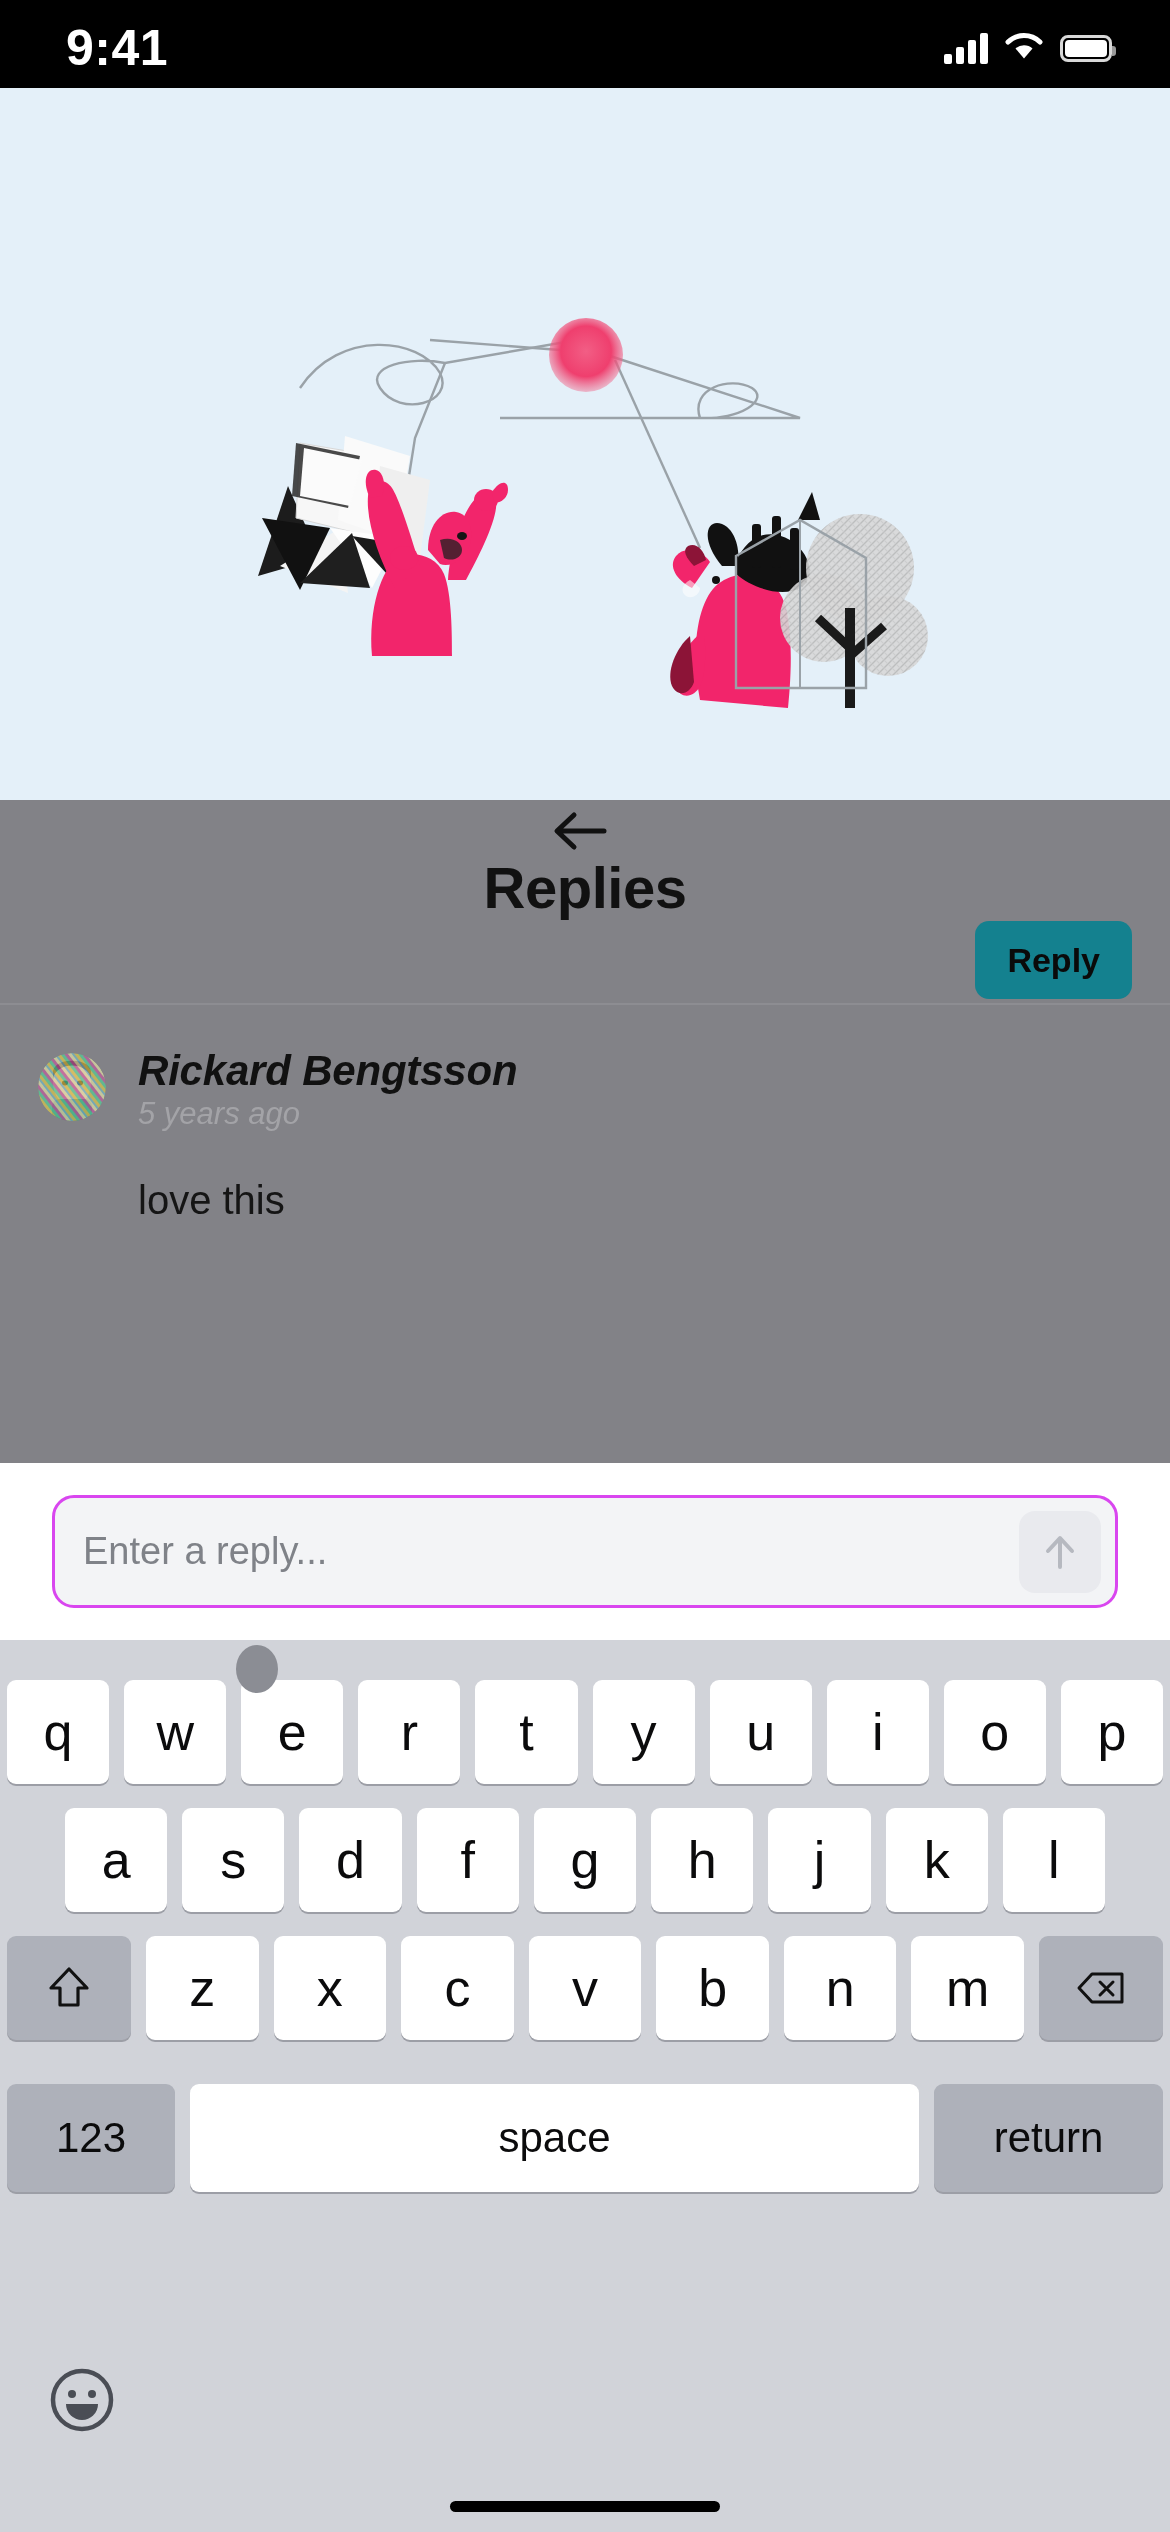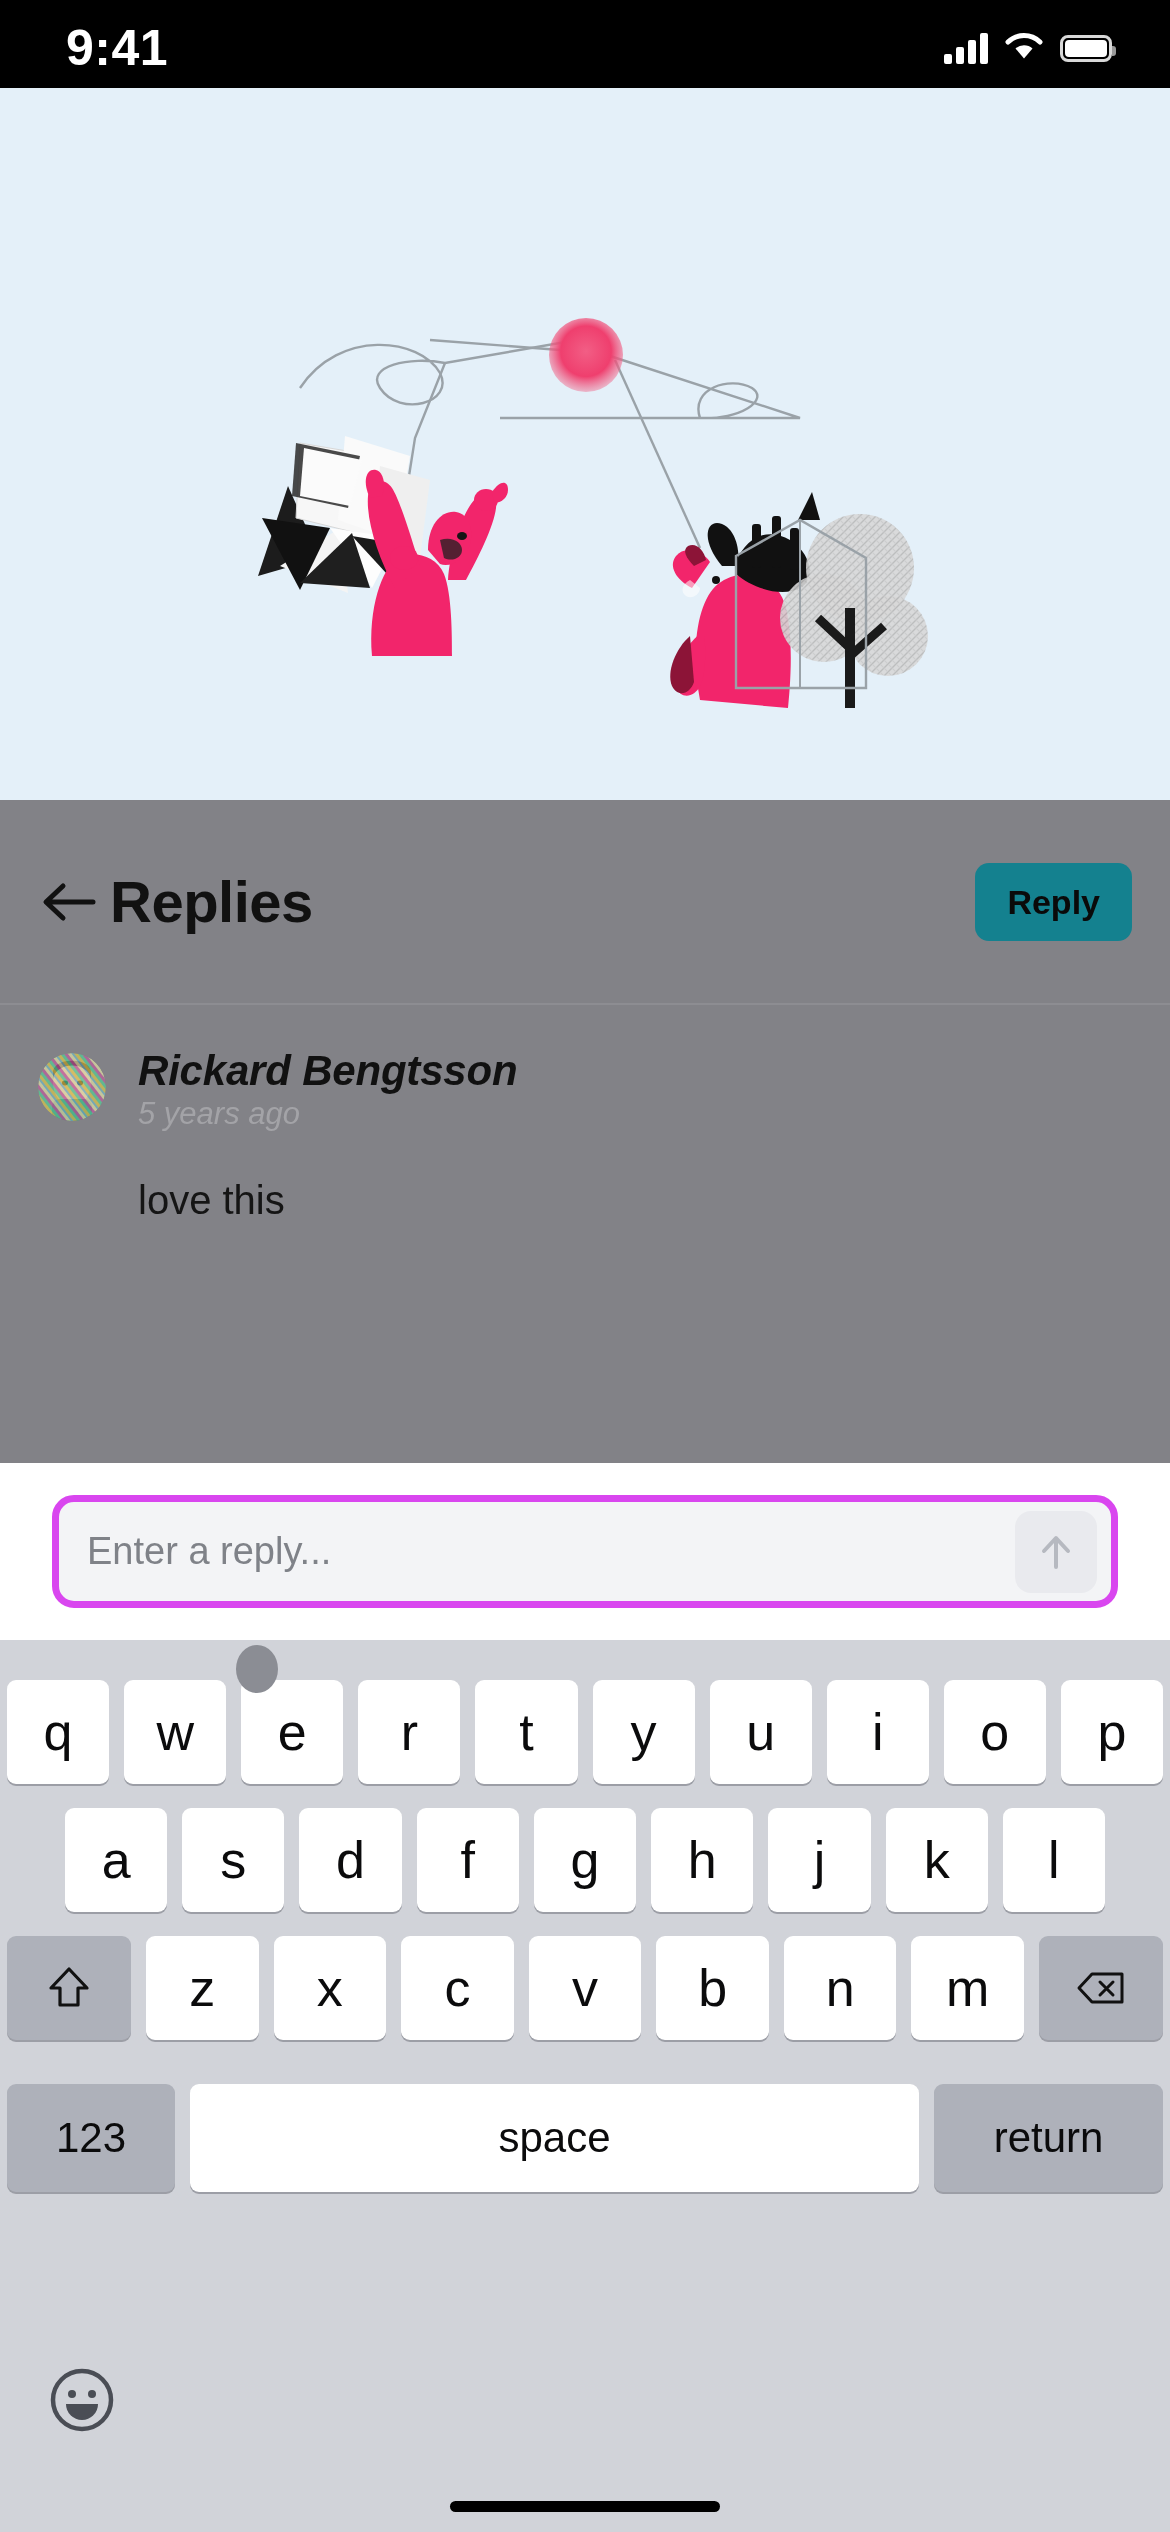--- a/index.html
+++ b/index.html
@@ -56,20 +56,21 @@
   #replies-sheet {
     position: absolute; top: 800px; left: 0;
     width: 1170px; height: 663px;
     background: #828287;
   }
   #replies-header {
     position: relative; height: 205px;
     display: flex; align-items: center; padding: 8px 38px;
     box-sizing: border-box;
     border-bottom: 2px solid #8d8d92;
+    flex-direction: column;
   }
   #back-arrow {
     width: 62px; height: 62px; display: flex; align-items: center; justify-content: center;
     cursor: pointer; margin-right: 10px;
   }
   #back-arrow svg { width: 56px; height: 46px; }
   #page-title {
     font-size: 58px; font-weight: 700; color: #111; letter-spacing: -0.5px;
   }
   #reply-button {
@@ -108,21 +109,21 @@
   #reply-bar {
     position: absolute; top: 1463px; left: 0;
     width: 1170px; height: 177px;
     background: #fff;
     display: flex; align-items: center; padding: 0 52px;
     box-sizing: border-box;
   }
   #reply-input-wrap {
     flex: 1; height: 113px;
     background: #f3f4f6;
-    border: 7px solid #d946ef;
+    border: 3px solid #d946ef;
     border-radius: 22px;
     display: flex; align-items: center;
     padding: 0 14px 0 26px; box-sizing: border-box;
   }
   #reply-input {
     flex: 1; border: none; outline: none; background: transparent;
     font-size: 38px; color: #111;
     font-family: "Liberation Sans", sans-serif;
   }
   #reply-input::placeholder { color: #7f8288; }

